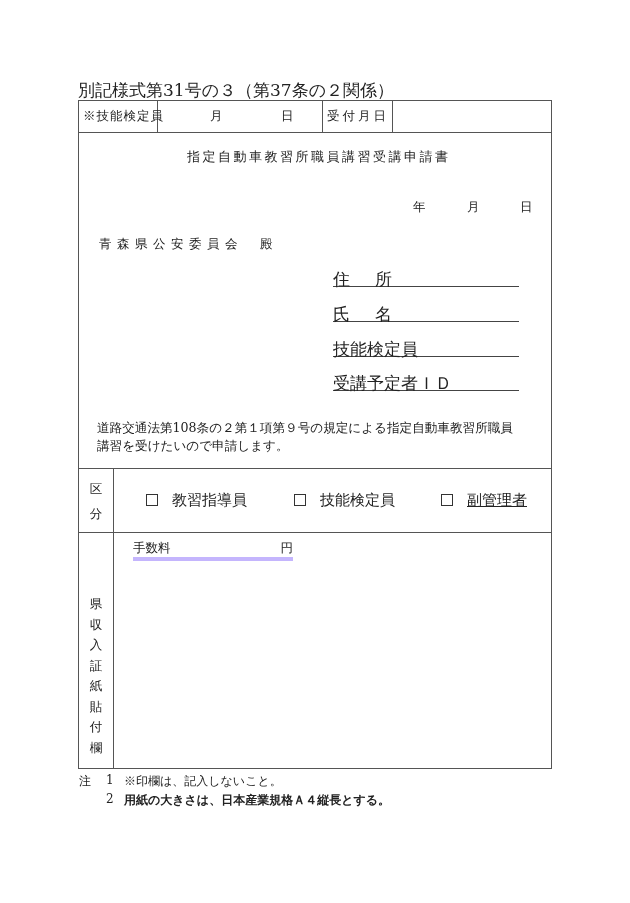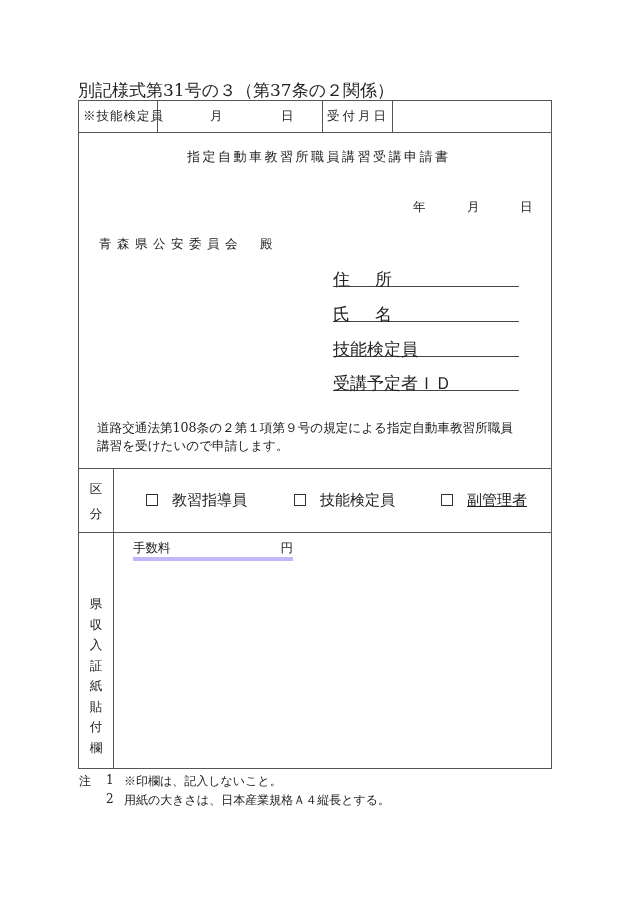--- a/index.html
+++ b/index.html
@@ -107,13 +107,13 @@
   <span class="abs" style="left:0; top:0;">手数料</span>
   <span class="abs" style="right:0; top:0;">円</span>
 </div>
 
 <div class="abs" style="left:114px; top:562px; width:436px; height:205px;"></div>
 
 <div class="abs notes" style="left:79px; top:773px;">注</div>
 <div class="abs notes" style="left:106px; top:773px;">1</div>
 <div class="abs notes" style="left:124px; top:773px;">※印欄は、記入しないこと。</div>
 <div class="abs notes" style="left:106px; top:792px;">2</div>
-<div class="abs notes" style="left:124px; top:792px;">用紙の大きさは、日本産業規格Ａ４縦長とする。</div>
+<div class="abs notes" style="left:124px; top:792px;font-weight:bold;">用紙の大きさは、日本産業規格Ａ４縦長とする。</div>
 
 </body></html>

